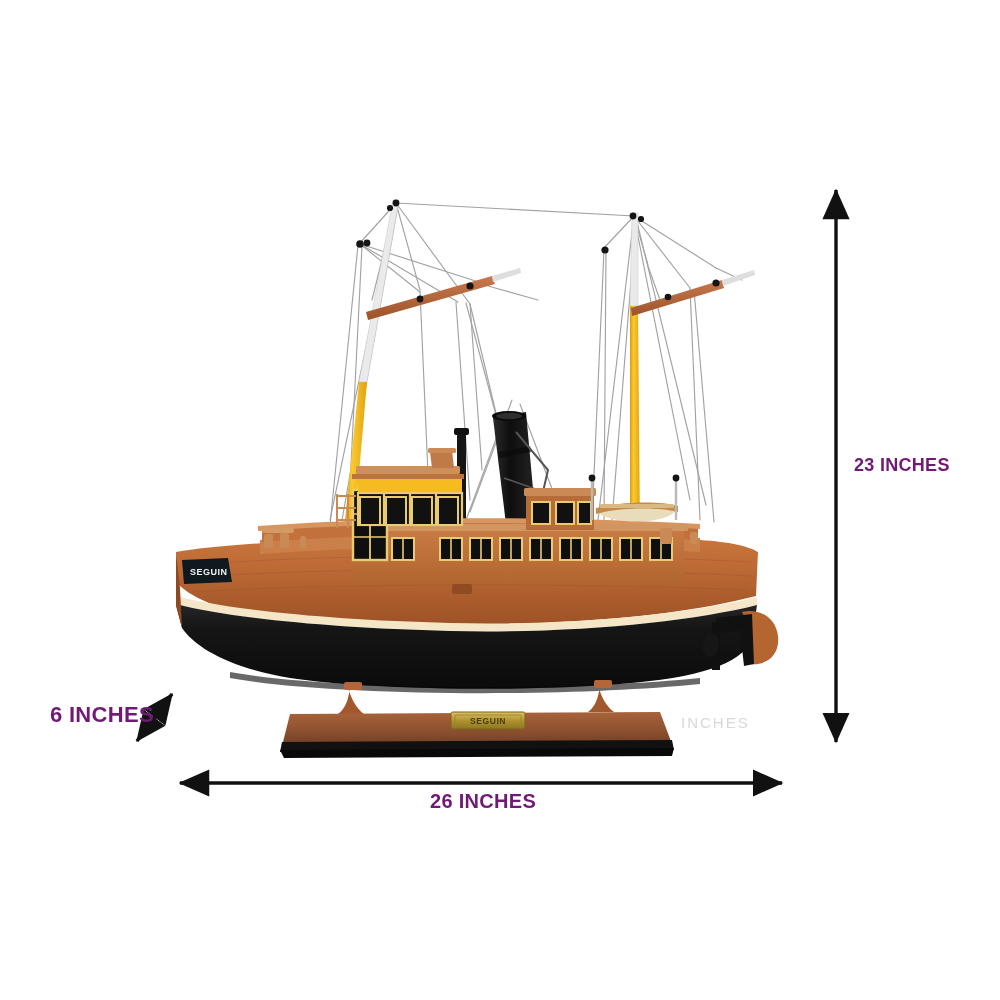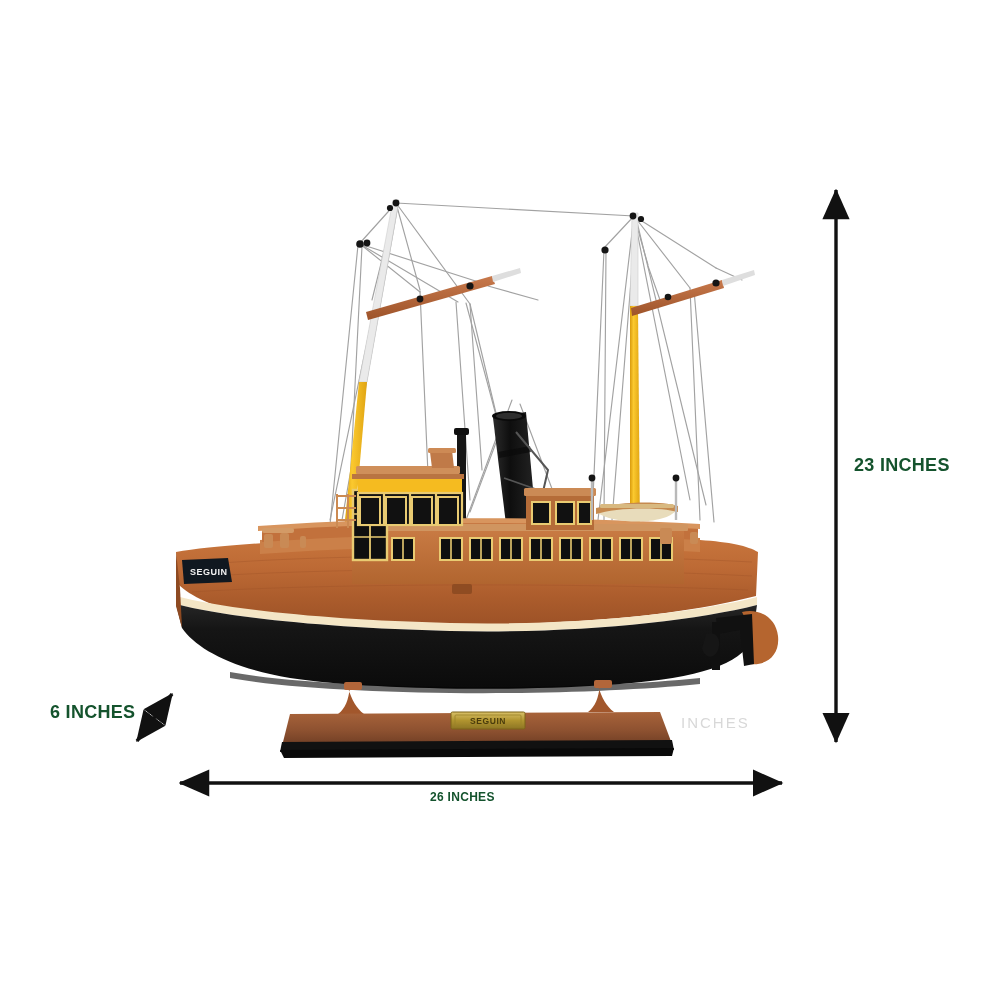--- a/index.html
+++ b/index.html
@@ -25,39 +25,39 @@
     left: 0;
     top: 0;
     width: 1000px;
     height: 1000px;
     display: block;
   }
   .dim-label {
     position: absolute;
     font-family: "Liberation Sans", sans-serif;
     font-weight: bold;
-    color: #14532d;
+    color: #701a75;
     letter-spacing: 0.3px;
     white-space: nowrap;
     user-select: none;
   }
   #label-height {
     left: 854px;
     top: 455px;
     font-size: 18px;
   }
   #label-depth {
     left: 50px;
     top: 702px;
-    font-size: 18px;
+    font-size: 22px;
   }
   #label-width {
     left: 430px;
     top: 790px;
-    font-size: 12px;
+    font-size: 20px;
   }
   #watermark {
     position: absolute;
     left: 681px;
     top: 714px;
     font-family: "Liberation Sans", sans-serif;
     font-size: 15px;
     letter-spacing: 2px;
     color: #d8d8d8;
     user-select: none;

